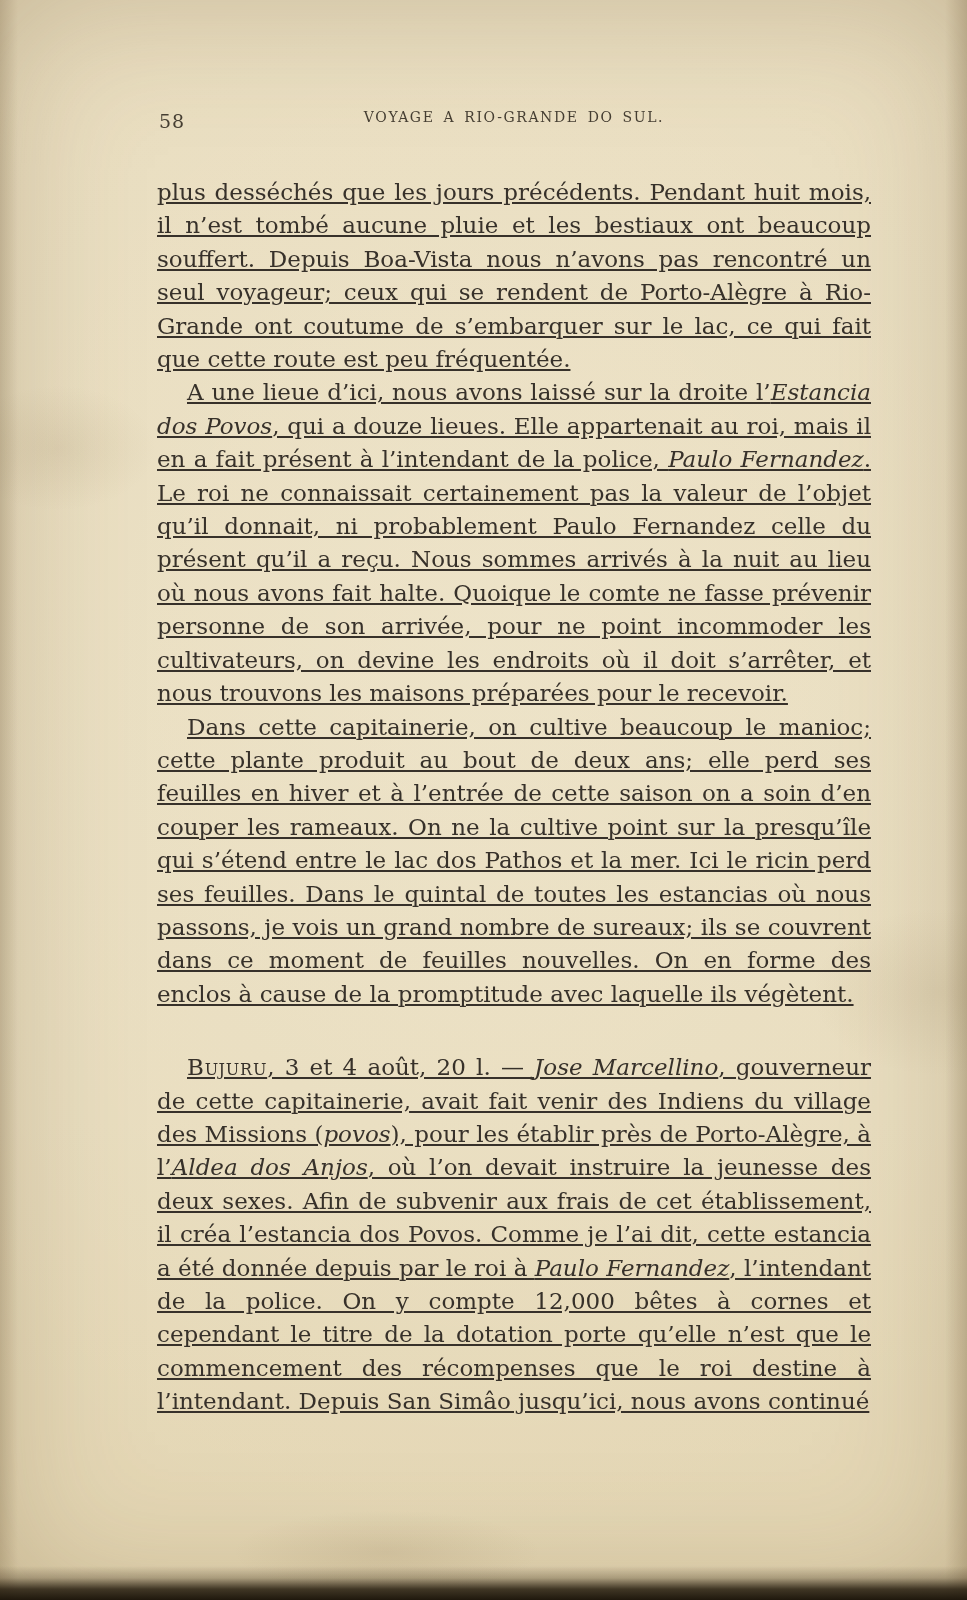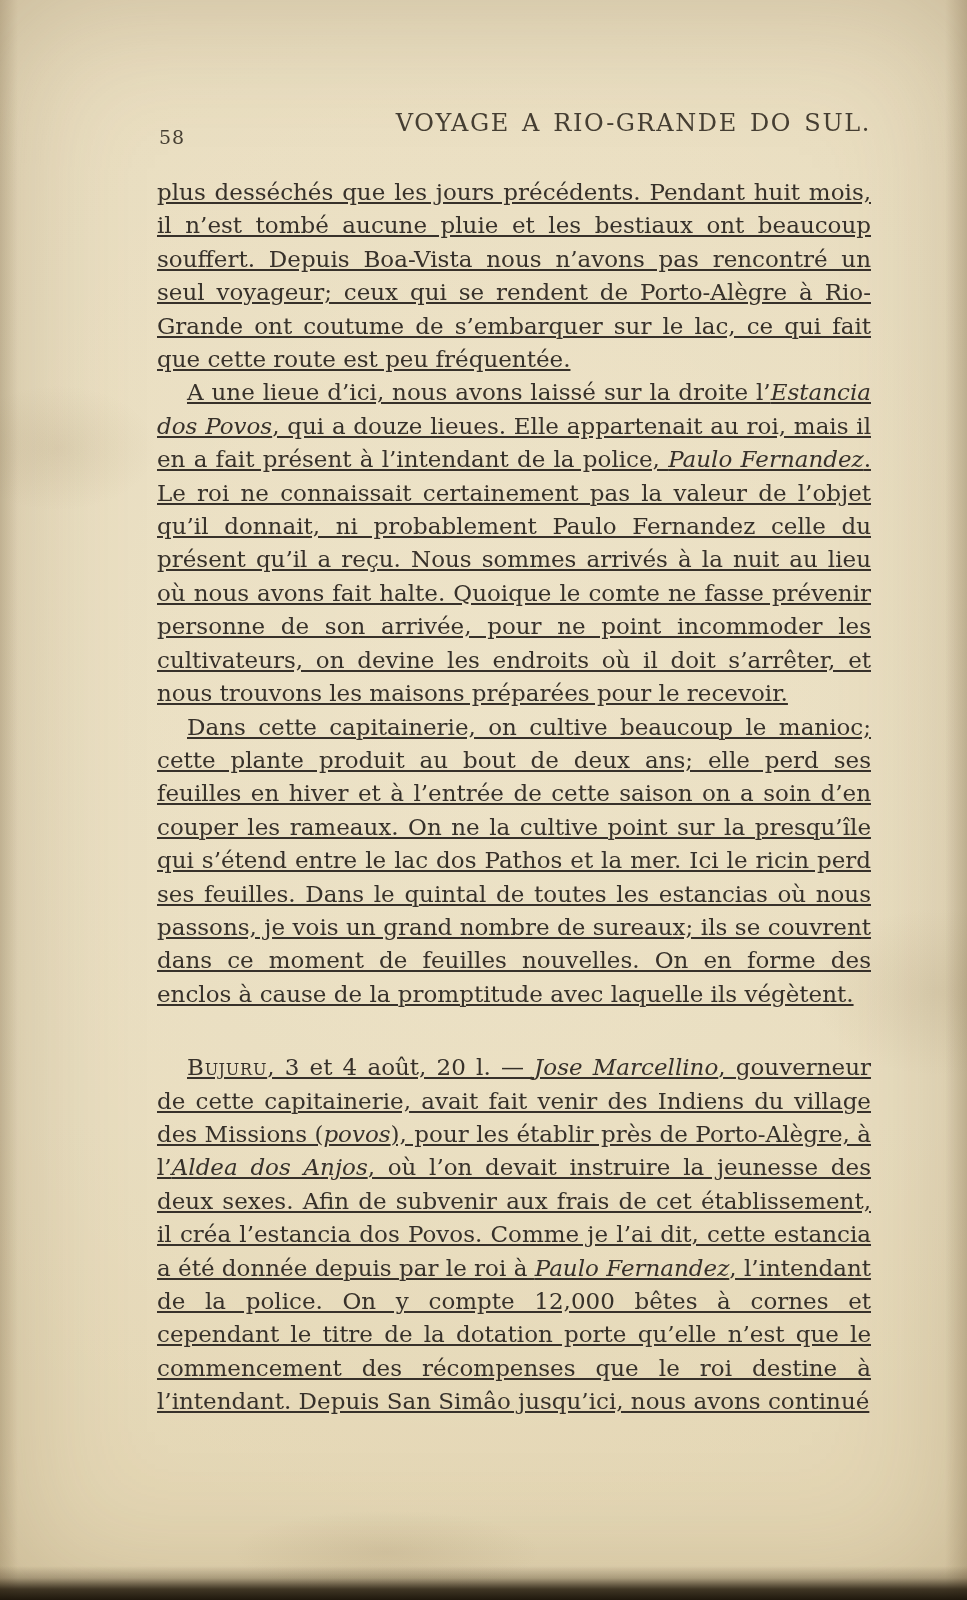--- a/index.html
+++ b/index.html
@@ -36,26 +36,25 @@
     width: 714px;
     height: 30px;
     color: #453e32;
   }
   .page-number {
     position: absolute;
     left: 2px;
     top: 3px;
     font-size: 19px;
     letter-spacing: 1px;
-    margin-top: 16px;
   }
   .running-title {
     display: block;
-    text-align: right;
-    font-size: 24px;
+    text-align: center;
+    font-size: 14px;
     letter-spacing: 1.6px;
     word-spacing: 3px;
     padding-top: 2px;
   }
   .text-block {
     position: absolute;
     top: 176px;
     left: 157px;
     width: 714px;
     font-size: 23px;

